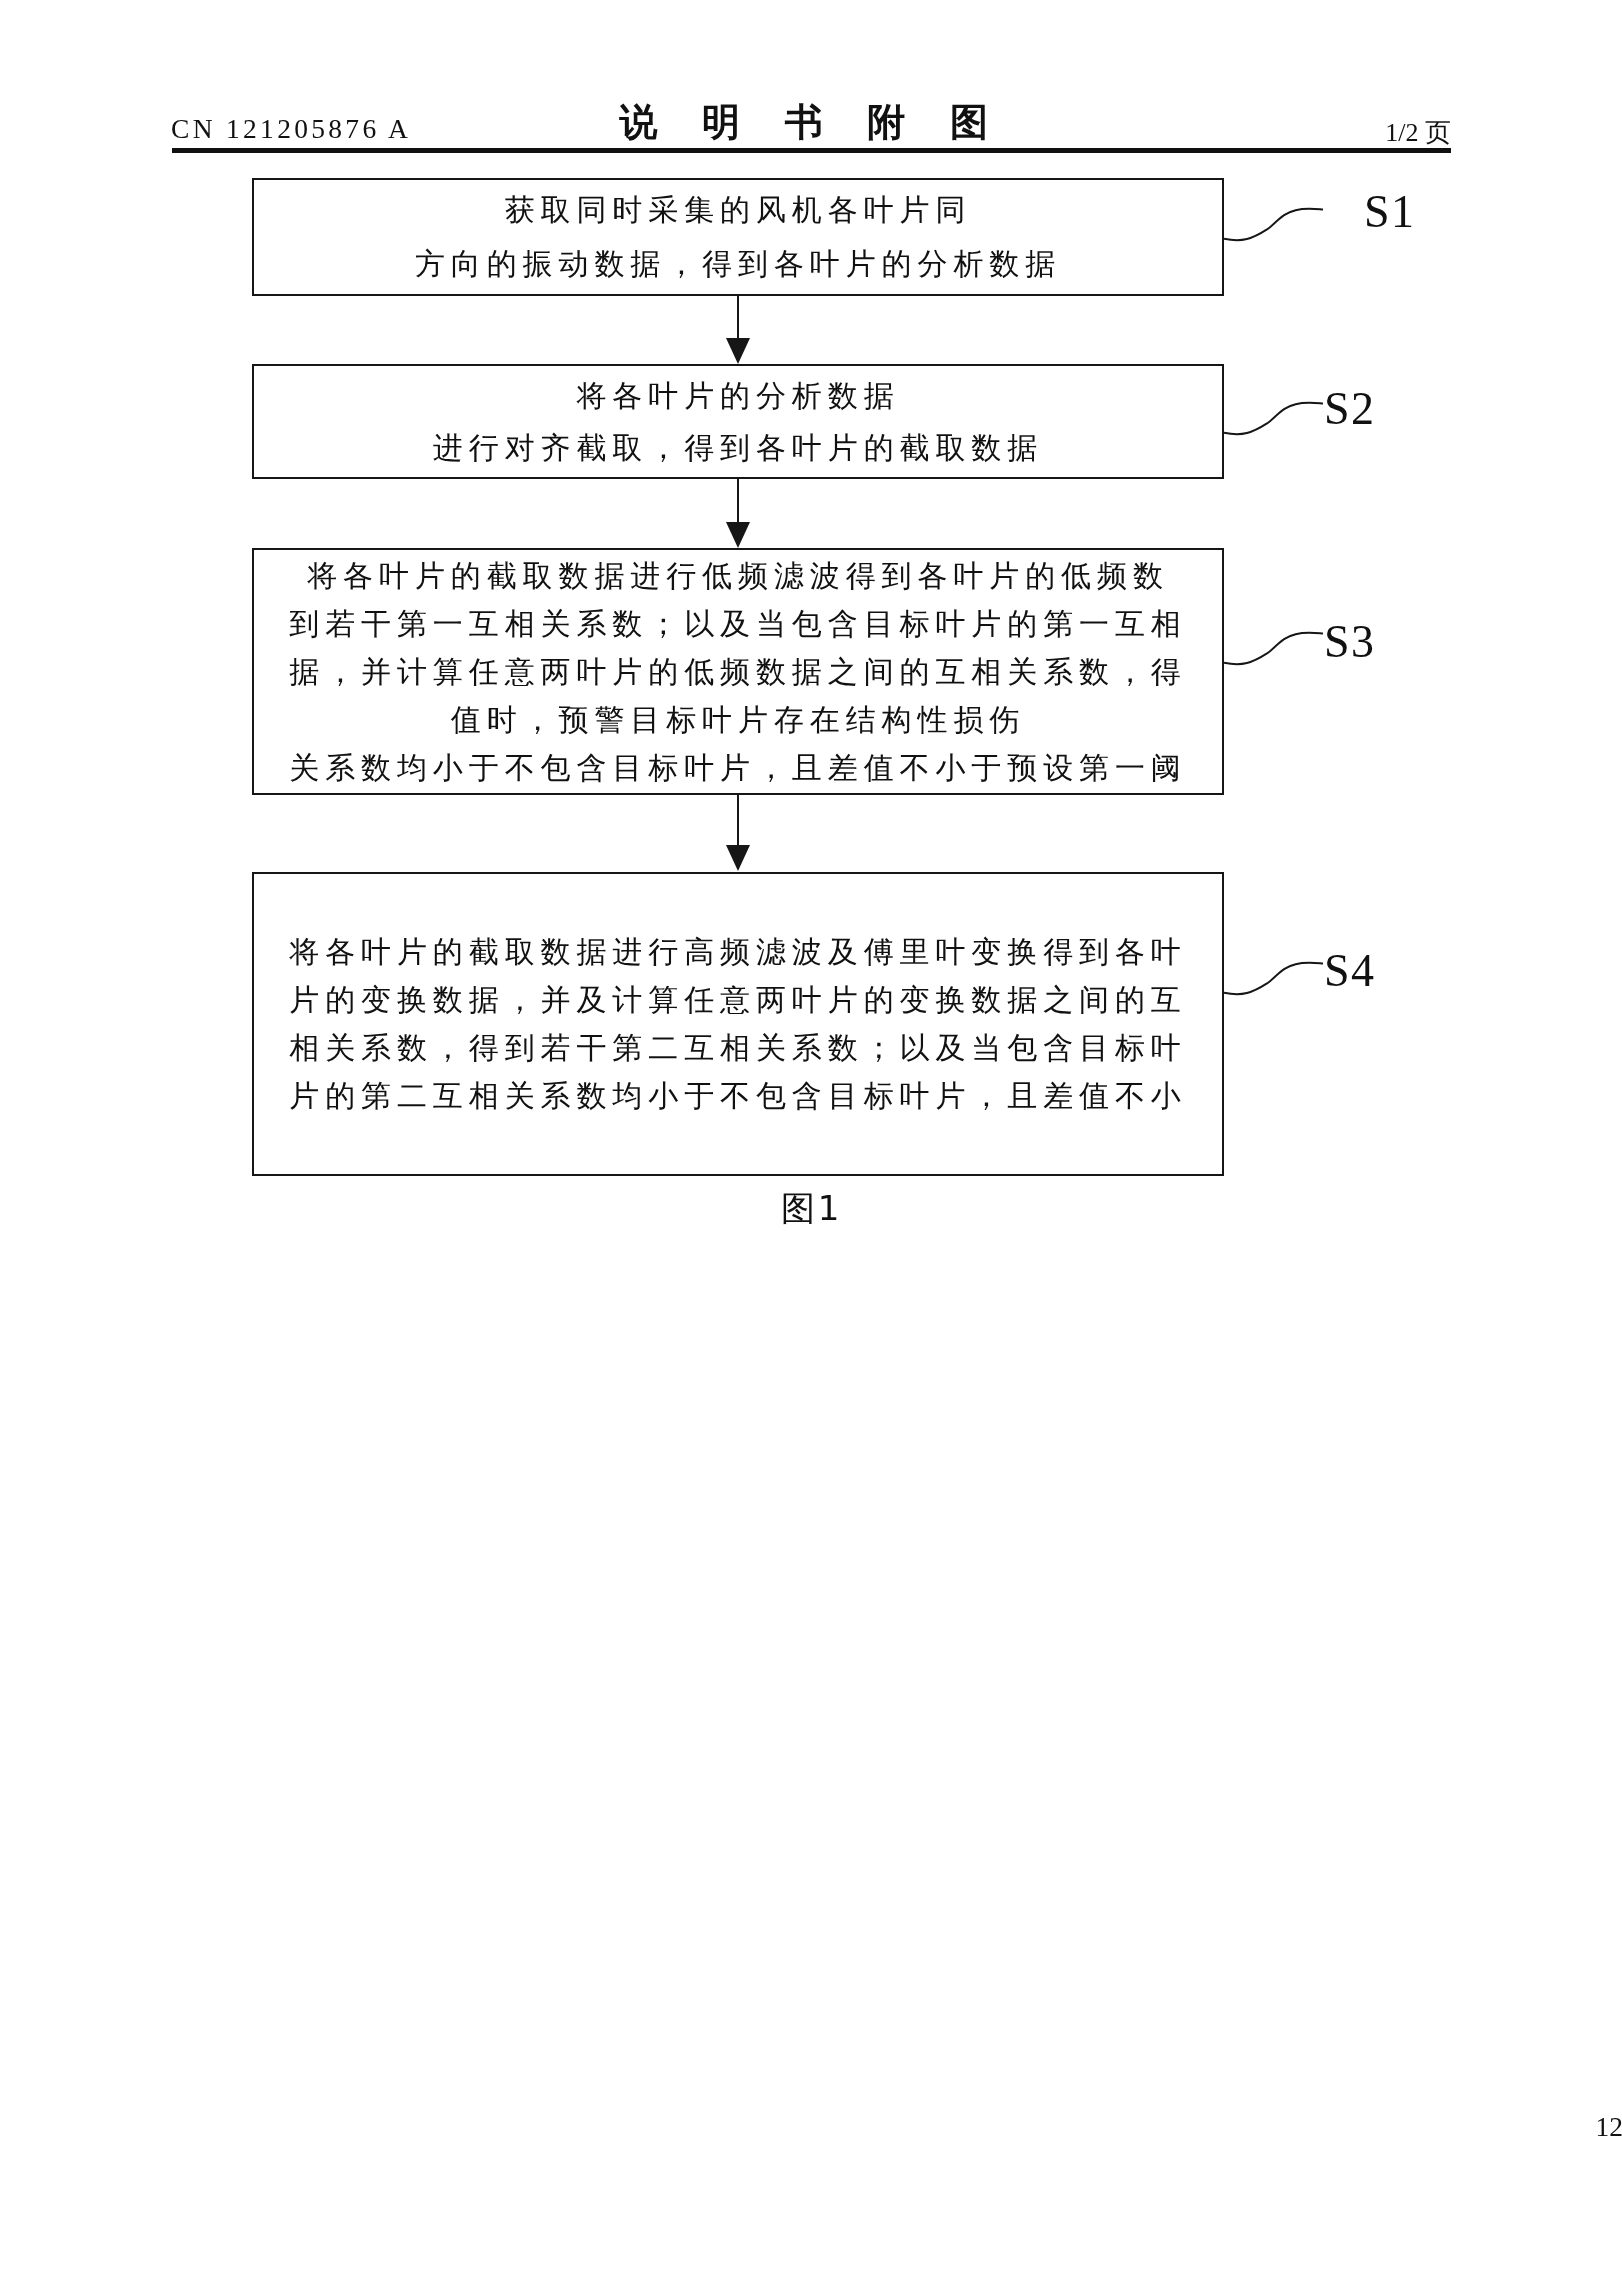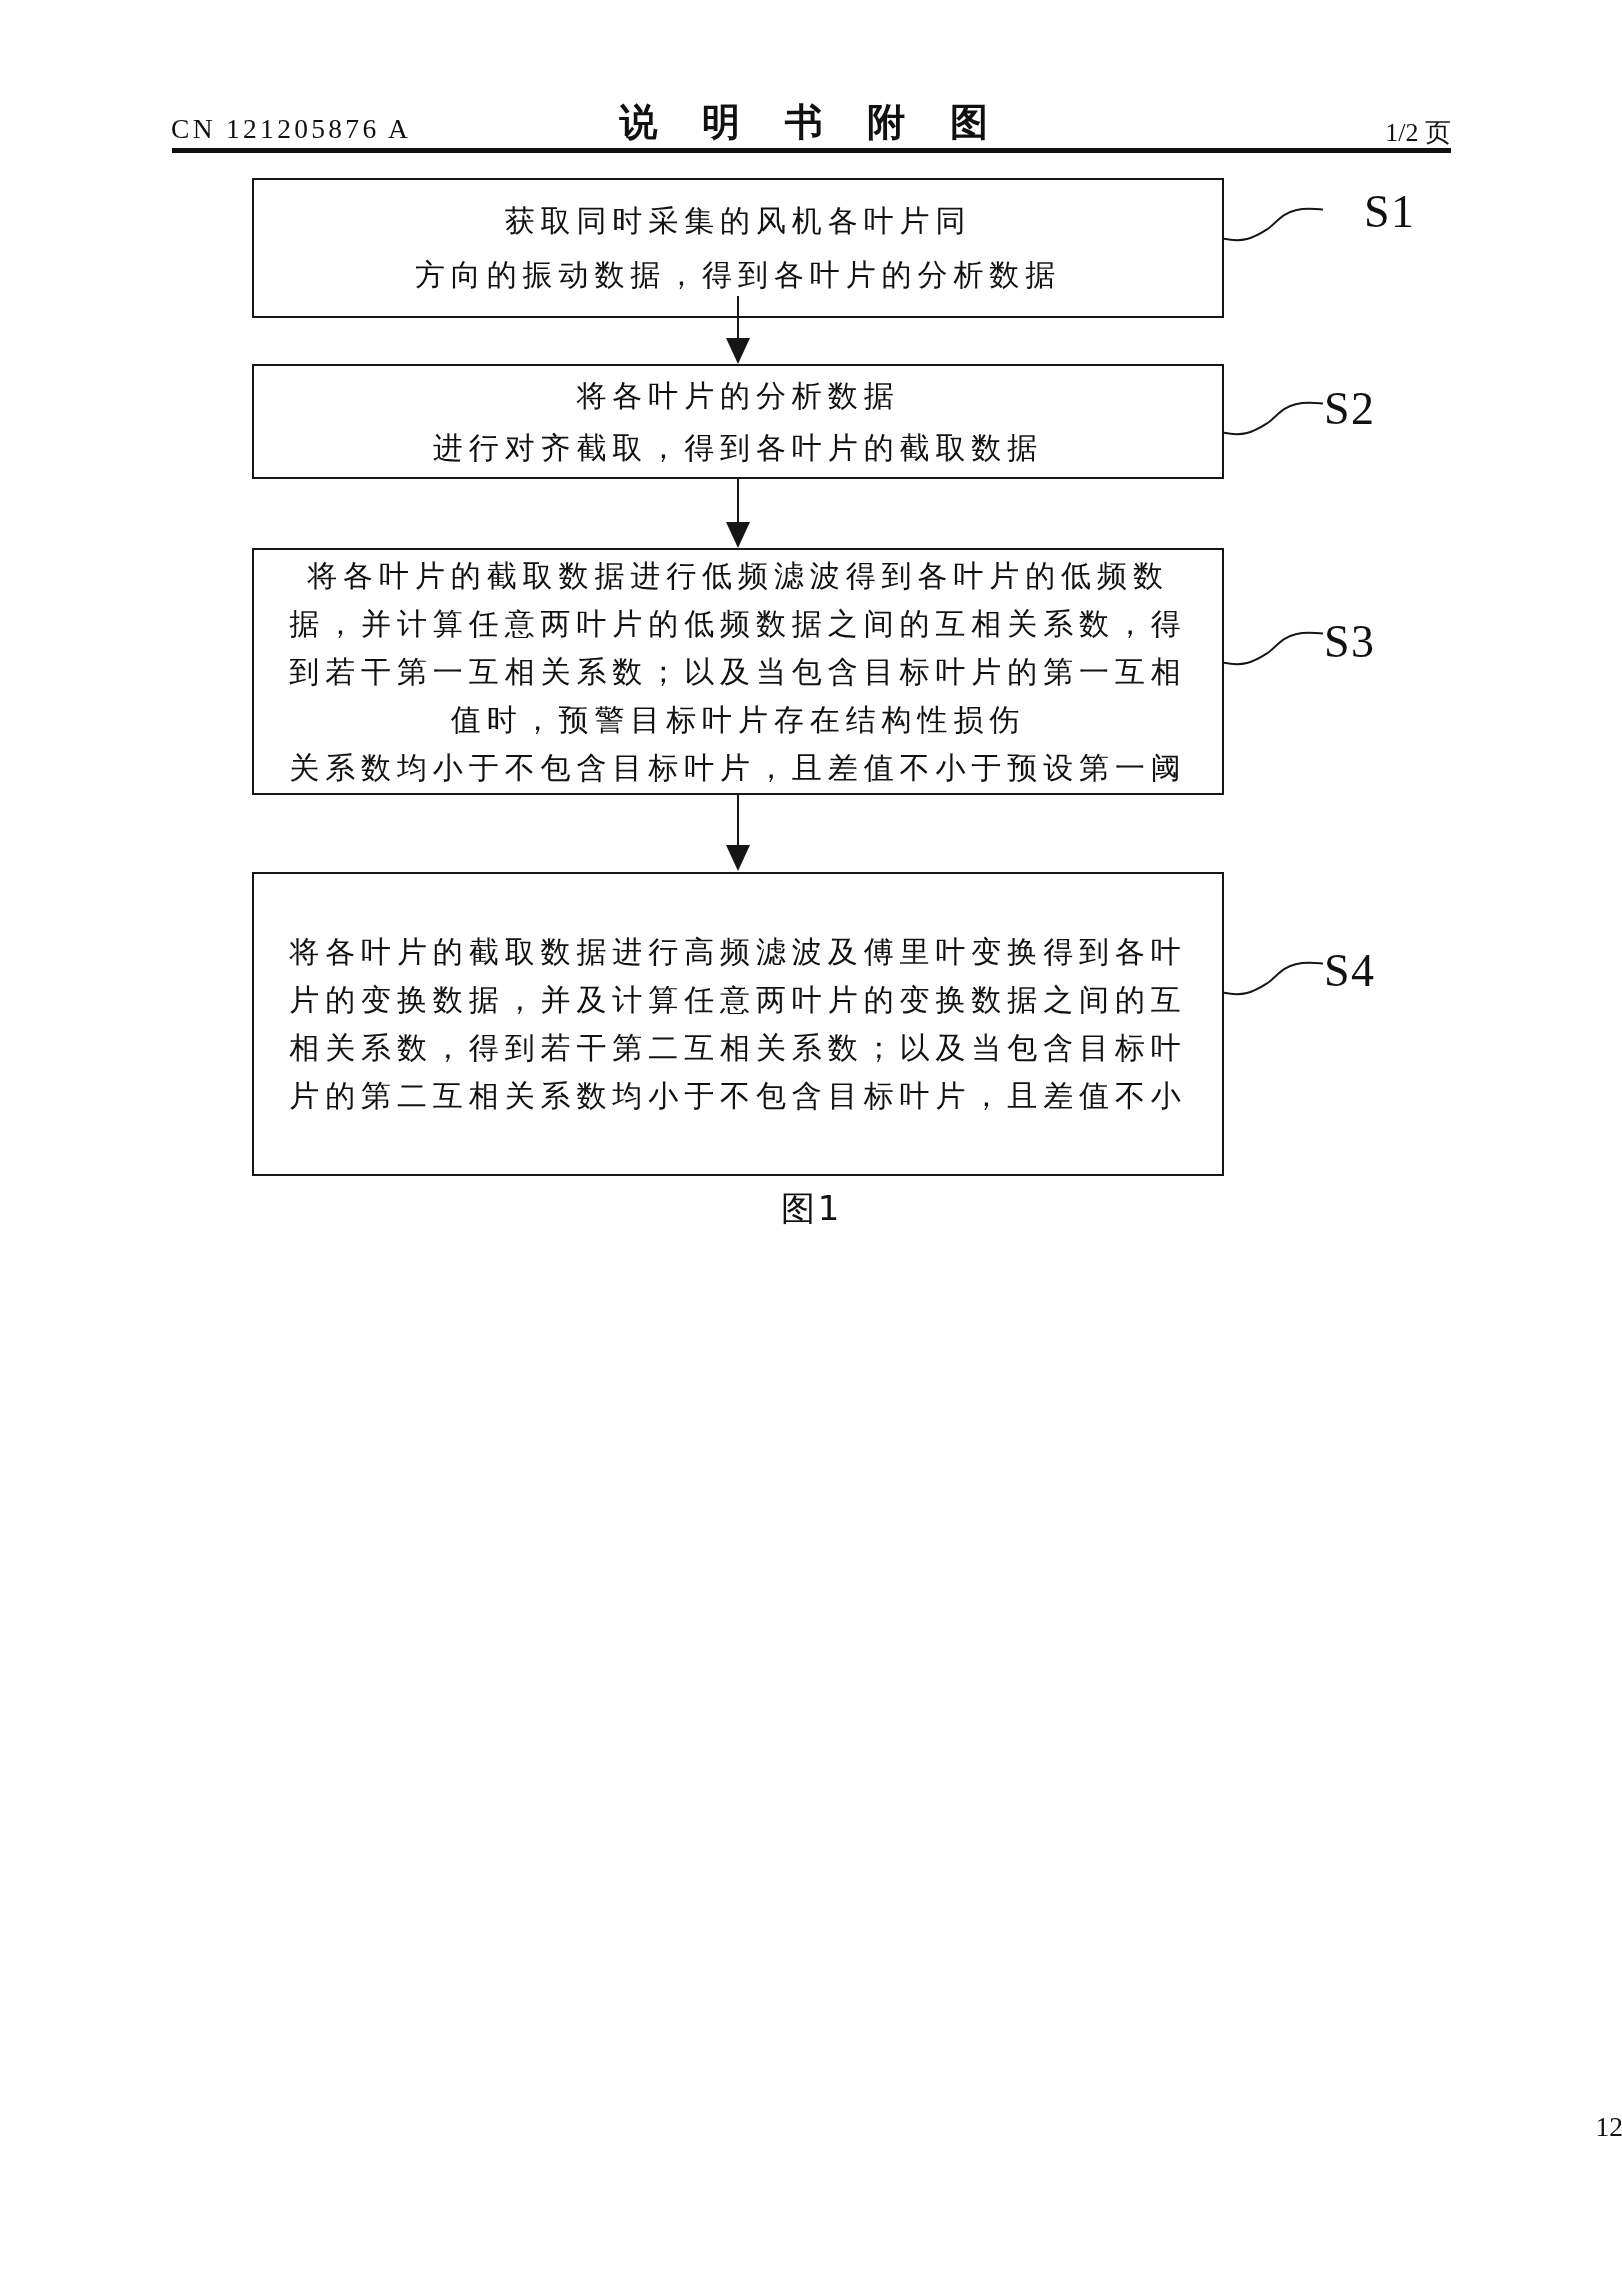--- a/index.html
+++ b/index.html
@@ -22,21 +22,21 @@
   }
   .hdr-rule{position:absolute;left:172px;top:148px;width:1279px;height:4.6px;background:#101010;}
   
   .fbox{
     position:absolute;left:252px;width:972px;box-sizing:border-box;
     border:2px solid #161616;background:#fff;
     display:flex;flex-direction:column;justify-content:center;
     text-align:center;font-size:30px;letter-spacing:5.9px;
   }
   .fbox .bline{white-space:nowrap;}
-  .fbox-s1{top:178px;height:140px;line-height:54px;}
+  .fbox-s1{top:178px;height:118px;line-height:54px;}
   .fbox-s2{top:364px;height:115px;line-height:52px;}
   .fbox-s3{top:548px;height:247px;line-height:48px;}
   .fbox-s4{top:872px;height:304px;line-height:48px;}
   
   .arrow-line{position:absolute;left:737px;width:2px;background:#161616;}
   .arrow-head{
     position:absolute;left:726px;width:0;height:0;
     border-left:12.4px solid transparent;border-right:12.4px solid transparent;
     border-top:26px solid #161616;
   }
@@ -85,22 +85,22 @@
   <div class="fbox fbox-s2">
     <div class="bline">将各叶片的分析数据</div>
     <div class="bline">进行对齐截取，得到各叶片的截取数据</div>
   </div>
 
   <div class="arrow-line al-2"></div>
   <div class="arrow-head ah-2"></div>
 
   <div class="fbox fbox-s3">
     <div class="bline">将各叶片的截取数据进行低频滤波得到各叶片的低频数</div>
+    <div class="bline">到若干第一互相关系数；以及当包含目标叶片的第一互相</div>
     <div class="bline">据，并计算任意两叶片的低频数据之间的互相关系数，得</div>
-    <div class="bline">到若干第一互相关系数；以及当包含目标叶片的第一互相</div>
     <div class="bline">值时，预警目标叶片存在结构性损伤</div>
     <div class="bline">关系数均小于不包含目标叶片，且差值不小于预设第一阈</div>
   </div>
 
   <div class="arrow-line al-3"></div>
   <div class="arrow-head ah-3"></div>
 
   <div class="fbox fbox-s4">
     <div class="bline">将各叶片的截取数据进行高频滤波及傅里叶变换得到各叶</div>
     <div class="bline">片的变换数据，并及计算任意两叶片的变换数据之间的互</div>

